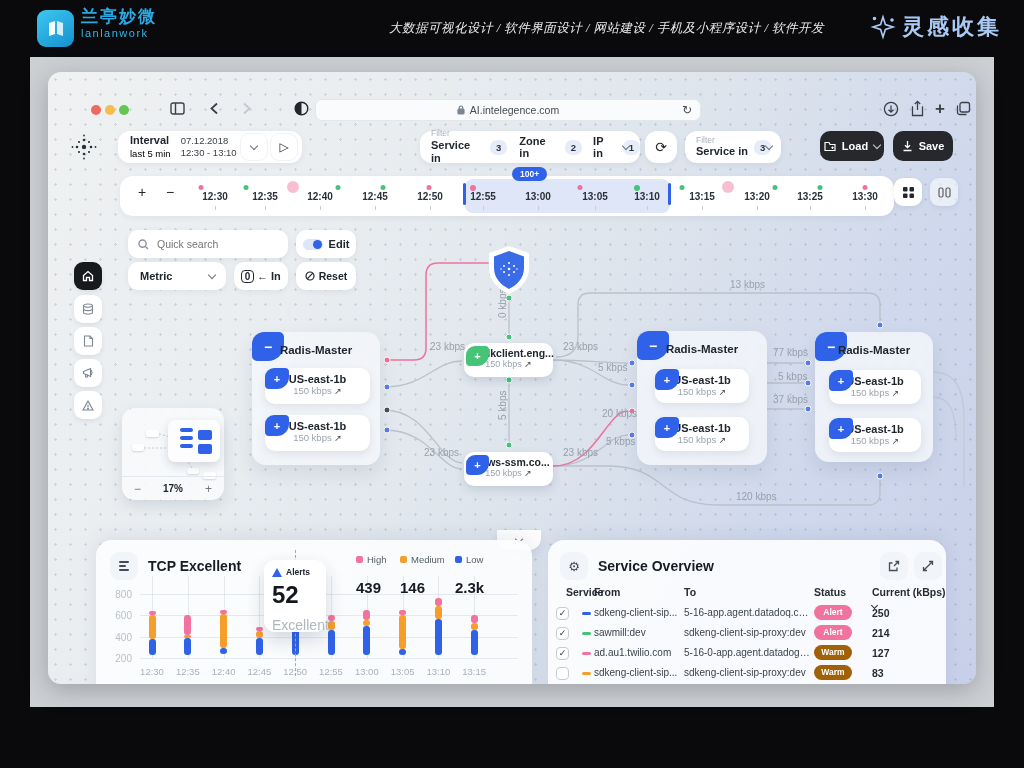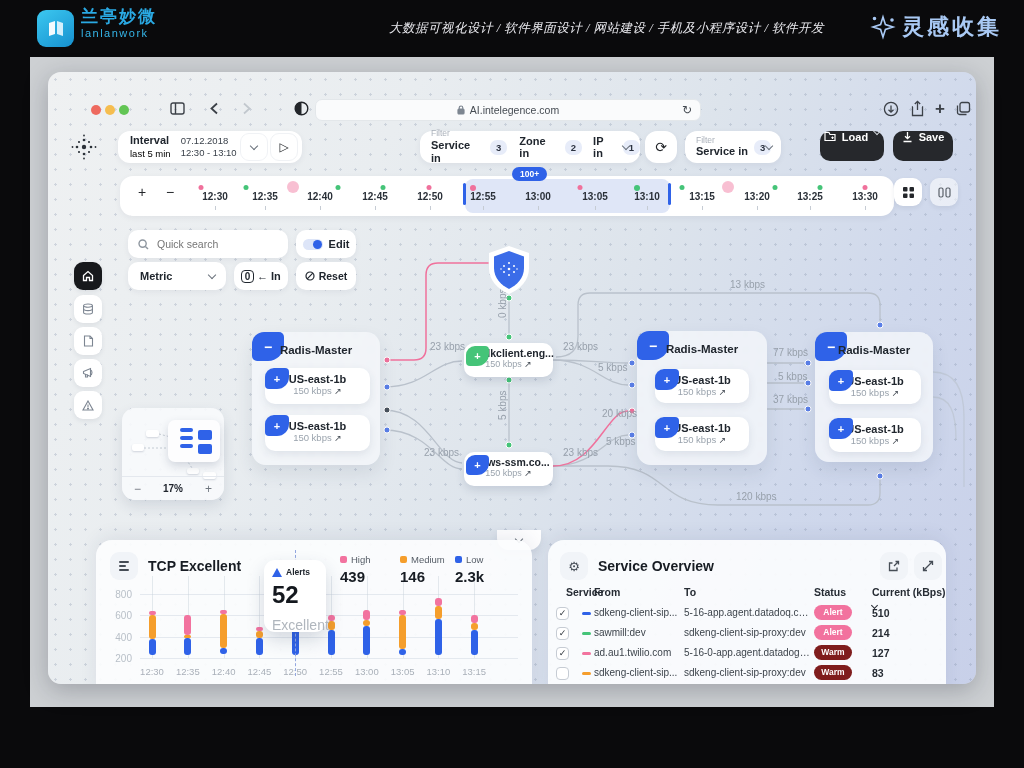--- a/index.html
+++ b/index.html
@@ -35,21 +35,21 @@
     border:1px solid #e3e7ea;display:flex;align-items:center;justify-content:center;gap:5px;color:#454b52;font-size:10.5px}
   .addr .re{position:absolute;right:8px;color:#454b52;font-size:12px}
   .chrome-ic{position:absolute;top:30px;color:#3c4148}
   
   .pill{position:absolute;background:#fff;border-radius:12px;box-shadow:0 2px 6px rgba(30,40,60,.06);display:flex;align-items:center}
   .lblsm{font-size:8.5px;color:#aab1ba}
   .val{font-size:11px;font-weight:bold;color:#20262e}
   .chev{width:6px;height:6px;border-right:1.5px solid #6a727c;border-bottom:1.5px solid #6a727c;transform:rotate(45deg);margin-top:-3px}
   .chip{background:#e7ecf9;border-radius:7px;font-size:9.5px;font-weight:bold;color:#2b3240;padding:2px 6px}
   .btn-dark{position:absolute;background:#26282c;border-radius:10px;color:#fff;font-size:11px;font-weight:bold;
-    display:flex;align-items:flex-start;justify-content:center;gap:6px}
+    display:flex;align-items:center;justify-content:center;gap:6px}
   .sq-btn{position:absolute;width:28px;height:28px;border-radius:9px;background:#fff;display:flex;align-items:center;justify-content:center;box-shadow:0 2px 5px rgba(30,40,60,.08)}
   
   #timeline-row{position:absolute;left:72px;top:104px;width:774px;height:40px;background:#fff;border-radius:13px;box-shadow:0 2px 6px rgba(30,40,60,.06)}
   #tl-select{position:absolute;left:345px;top:3px;width:205px;height:34px;background:#dfe6f7;border-radius:8px}
   .tl-bar{position:absolute;top:7px;width:3px;height:22px;border-radius:2px;background:#2f62e8}
   .tick-label{position:absolute;top:15px;transform:translateX(-50%);font-size:10px;font-weight:bold;color:#2a3038}
   .tick-mark{position:absolute;top:30px;width:1px;height:4px;background:#c6ccd4}
   .dot{position:absolute;top:9px;border-radius:50%;transform:translateX(-50%)}
   .dot.pink{background:#f0719c}.dot.green{background:#45c478}
   .dot.big{background:rgba(240,113,156,.45);top:5px}
@@ -88,36 +88,36 @@
   .panel-title{font-size:14px;font-weight:bold;color:#171c23}
   .icon-tile{width:28px;height:28px;border-radius:9px;background:#f1f4f8;display:flex;align-items:center;justify-content:center;color:#464d56}
   .grid-h{position:absolute;height:1px;background:#e4e9ef}
   .grid-v{position:absolute;width:1px;background:rgba(200,208,218,.45)}
   .ylab{position:absolute;font-size:10px;color:#b9c0c8;text-align:right;width:26px;transform:translateY(-50%)}
   .xlab{position:absolute;font-size:9.5px;color:#a9b0b9;transform:translateX(-50%)}
   .barseg{position:absolute;width:7px;border-radius:3px}
   .lg-item{position:absolute}
   .lg-head{display:flex;align-items:center;gap:4px;font-size:9.5px;color:#555c66}
   .lg-sq{width:7px;height:7px;border-radius:2px;display:inline-block}
-  .lg-val{font-size:15px;font-weight:bold;color:#171c23;margin-top:3px}
+  .lg-val{font-size:15px;font-weight:bold;color:#171c23;margin-top:14px}
   #tooltip{position:absolute;left:168px;top:20px;width:62px;height:72px;background:#fff;border-radius:11px;box-shadow:0 8px 18px rgba(40,55,90,.18);padding:7px 8px;z-index:5}
   .tt-head{display:flex;align-items:center;gap:4px;font-size:8.5px;font-weight:bold;color:#20262e}
   .tt-tri{width:0;height:0;border-left:5px solid transparent;border-right:5px solid transparent;border-bottom:9px solid #2f62e8;position:relative}
   .tt-val{font-size:24px;font-weight:bold;color:#14181e;margin-top:4px}
   .tt-cap{font-size:14px;color:#b0b6bd;margin-top:8px}
   #tt-line{position:absolute;left:199px;top:10px;width:0;height:126px;border-left:1px dashed #93a7e0;z-index:4}
   
   .col-h{position:absolute;font-size:10.5px;font-weight:bold;color:#262c34}
   .svc-row{position:absolute;left:0;width:100%;height:20px}
   .cb{position:absolute;left:8px;top:3px;width:13px;height:13px;border:1.5px solid #c6ccd4;border-radius:4px;background:#fff;color:#2b3138;font-size:9px;text-align:center;line-height:11px}
   .dash{position:absolute;left:34px;top:8px;width:9px;height:3px;border-radius:2px}
   .c-from{position:absolute;left:46px;top:3px;width:86px;font-size:10px;color:#3c434b;white-space:nowrap;overflow:hidden;text-overflow:ellipsis}
   .c-to{position:absolute;left:136px;top:3px;width:126px;font-size:10px;color:#3c434b;white-space:nowrap;overflow:hidden;text-overflow:ellipsis}
   .badge{position:absolute;left:266px;top:1px;width:38px;height:15px;border-radius:8px;color:#fff;font-size:8.5px;font-weight:bold;text-align:center;line-height:15px}
-  .badge.Alert{background:#f2729e}.badge.Warm{background:#7f1d1d}
+  .badge.Alert{background:#f2729e}.badge.Warm{background:#a16207}
   .c-cur{position:absolute;left:324px;top:3px;font-size:10.5px;font-weight:bold;color:#262c34}
   #collapse-tab{position:absolute;left:449px;top:458px;width:44px;height:20px;background:#fdfdfe;border-radius:0 0 12px 12px;display:flex;align-items:center;justify-content:center;box-shadow:0 4px 8px rgba(40,55,90,.10)}
   svg{display:block}
 </style>
 </head>
 <body>
 
 <div id="banner">
   <div class="logo-badge">
     <svg width="22" height="22" viewBox="0 0 22 22">
@@ -632,21 +632,21 @@
     <div id="tt-line"></div>
     <div id="tooltip">
       <div class="tt-head">
             <span class="tt-tri"></span>
             <span>Alerts</span>
           </div>
       <div class="tt-val">52</div>
       <div class="tt-cap">Excellent</div>
     </div>
   <div class="abs" style="left: 0px; top: 14px;">
-          <div class="lg-item" style="left: 244px;">
+          <div class="lg-item" style="left: 260px;">
     <div class="lg-head">
               <span class="lg-sq" style="background: rgb(242, 115, 159);"></span>
               <span class="lg-lab">High</span>
             </div>
     <div class="lg-val">439</div>
   </div>
           <div class="lg-item" style="left: 304px;">
     <div class="lg-head">
               <span class="lg-sq" style="background: rgb(245, 158, 44);"></span>
               <span class="lg-lab">Medium</span>
@@ -682,21 +682,21 @@
     <span class="col-h" style="left:136px;top:46px">To</span>
     <span class="col-h" style="left:266px;top:46px">Status</span>
     <span class="col-h" style="left:324px;top:46px"><span>Current (kBps)</span> <span class="chev" style="display:inline-block;border-color:#262c34;width:5px;height:5px"></span></span>
     <div id="svc-rows" class="abs" style="inset:0">
           <div class="svc-row" style="top: 64px;">
     <span class="cb">✓</span>
     <span class="dash" style="background: rgb(47, 98, 232);"></span>
     <span class="c-from">sdkeng-client-sip...</span>
     <span class="c-to">5-16-app.agent.datadoq.com</span>
     <span class="badge Alert">Alert</span>
-    <span class="c-cur">510</span>
+    <span class="c-cur">250</span>
   </div>
           <div class="svc-row" style="top: 84px;">
     <span class="cb">✓</span>
     <span class="dash" style="background: rgb(69, 196, 120);"></span>
     <span class="c-from">sawmill:dev</span>
     <span class="c-to">sdkeng-client-sip-proxy:dev</span>
     <span class="badge Alert">Alert</span>
     <span class="c-cur">214</span>
   </div>
           <div class="svc-row" style="top: 104px;">

